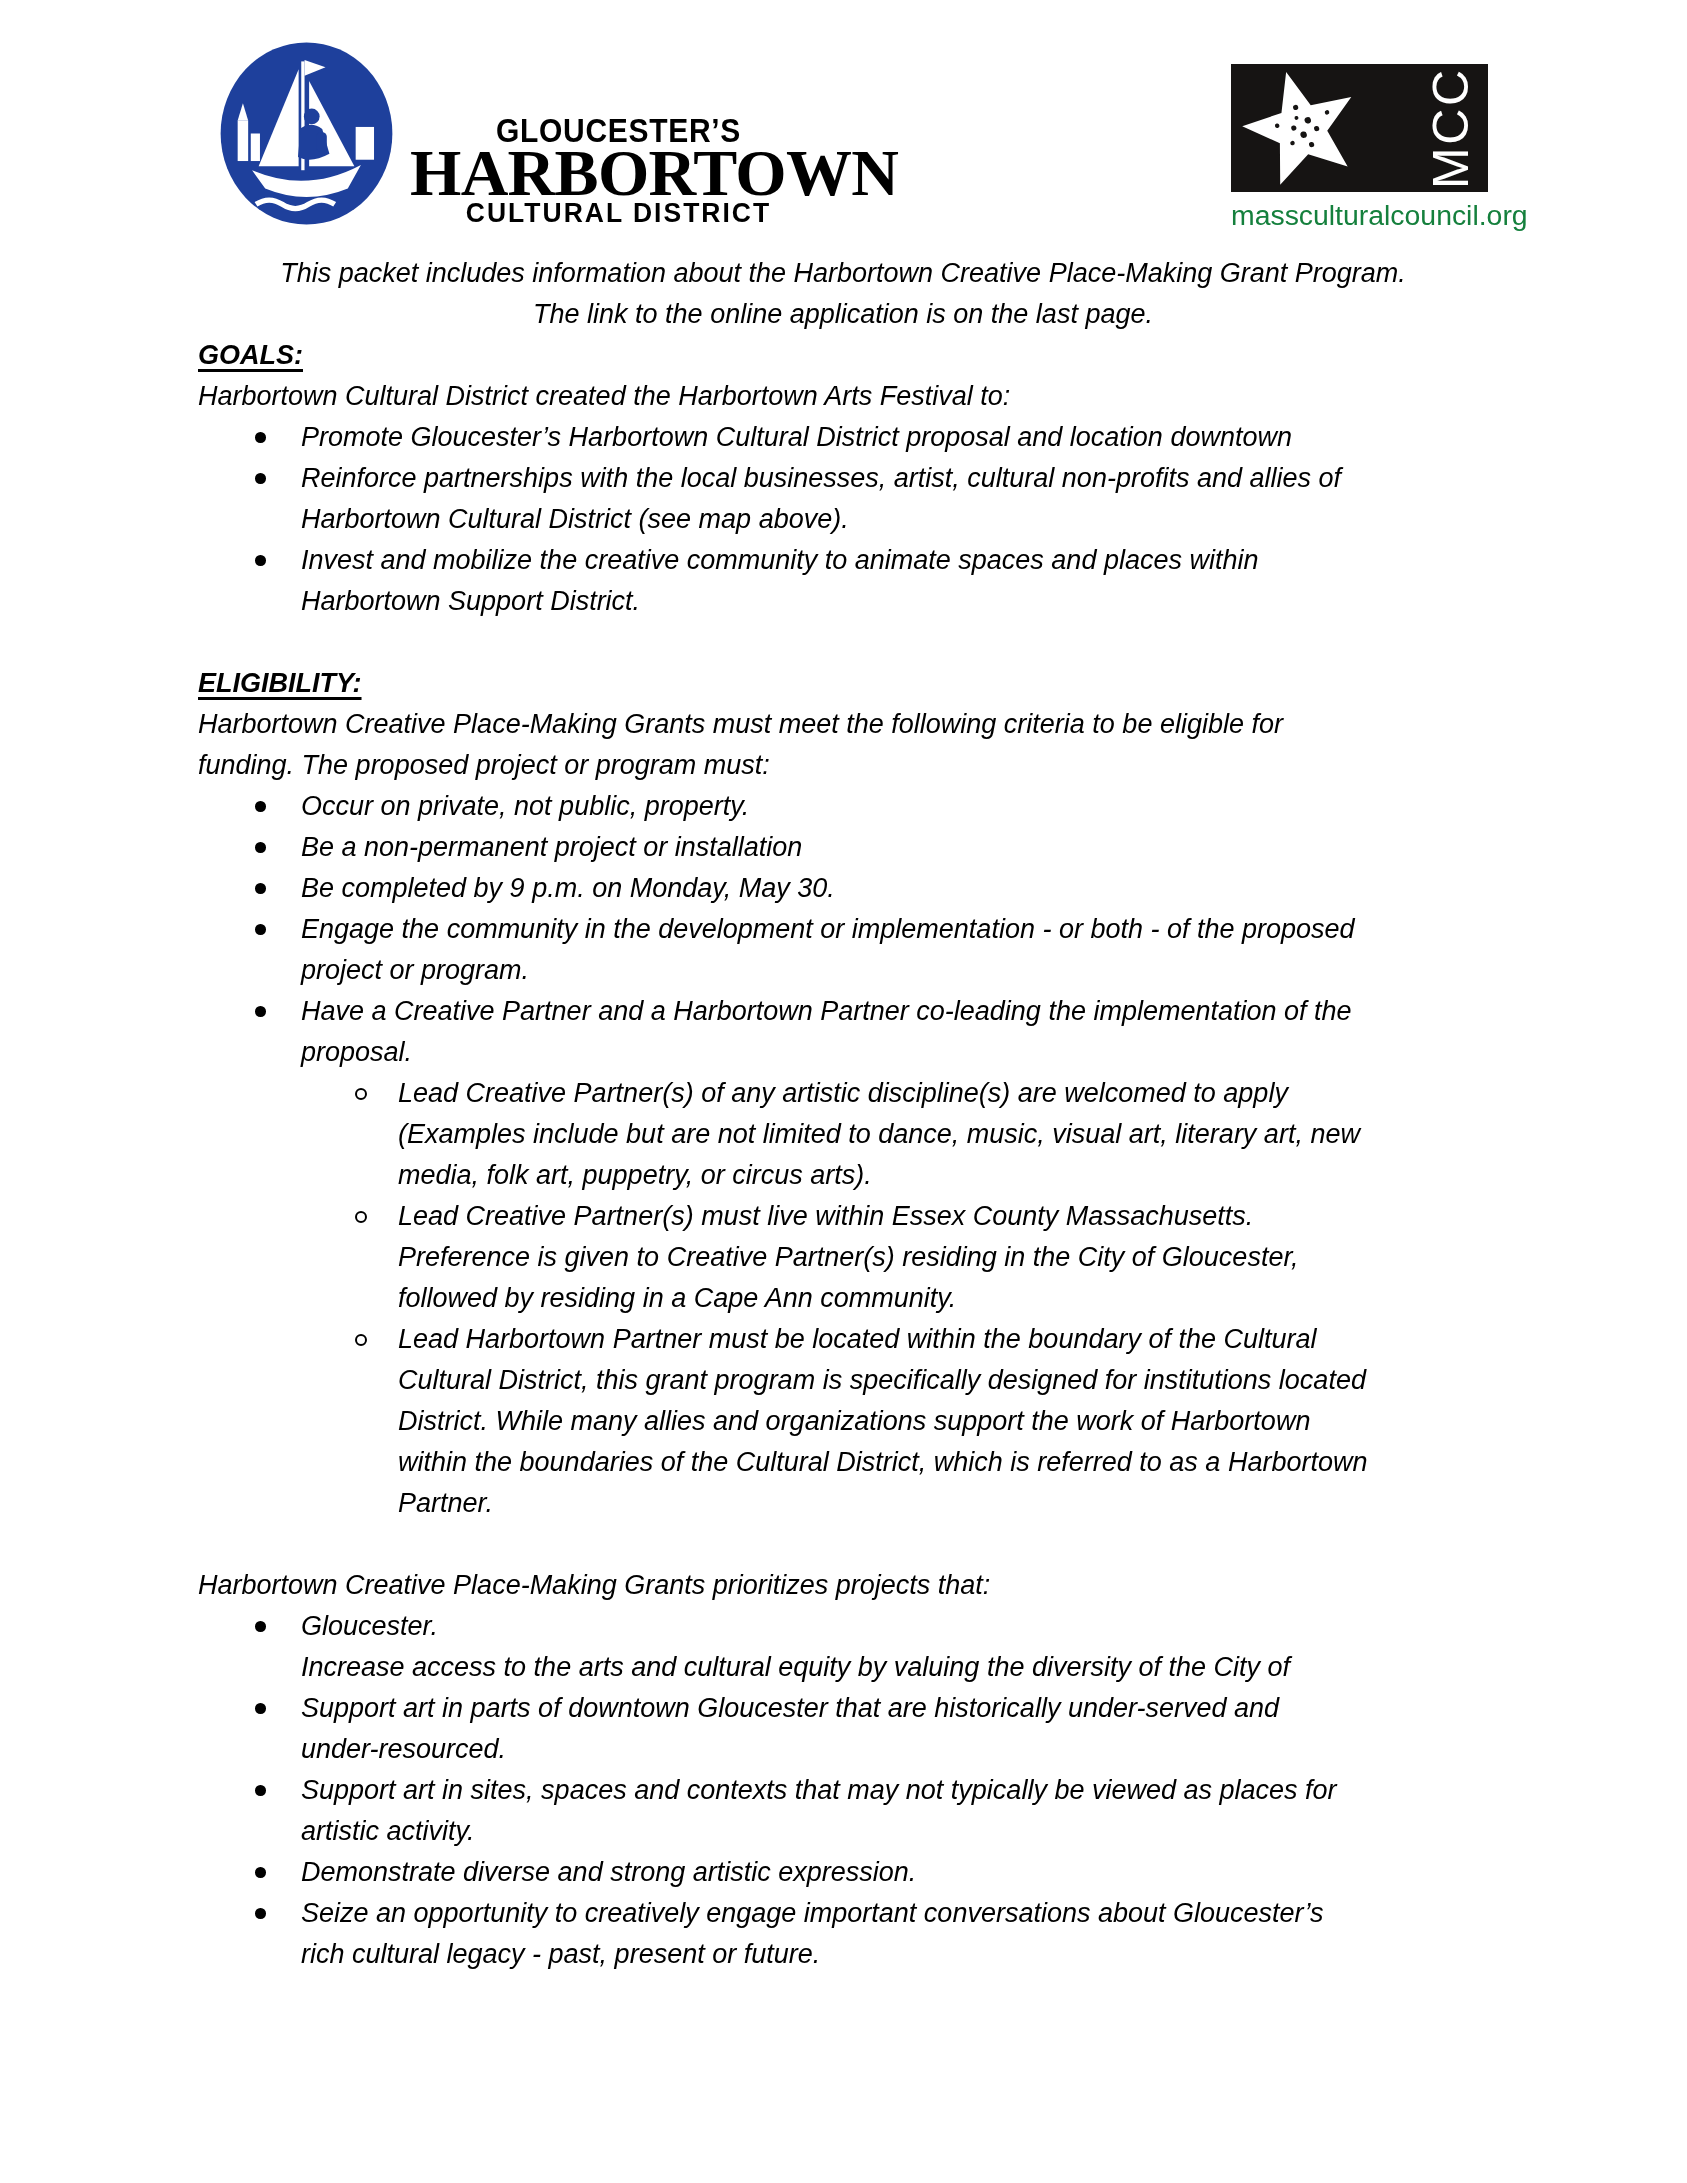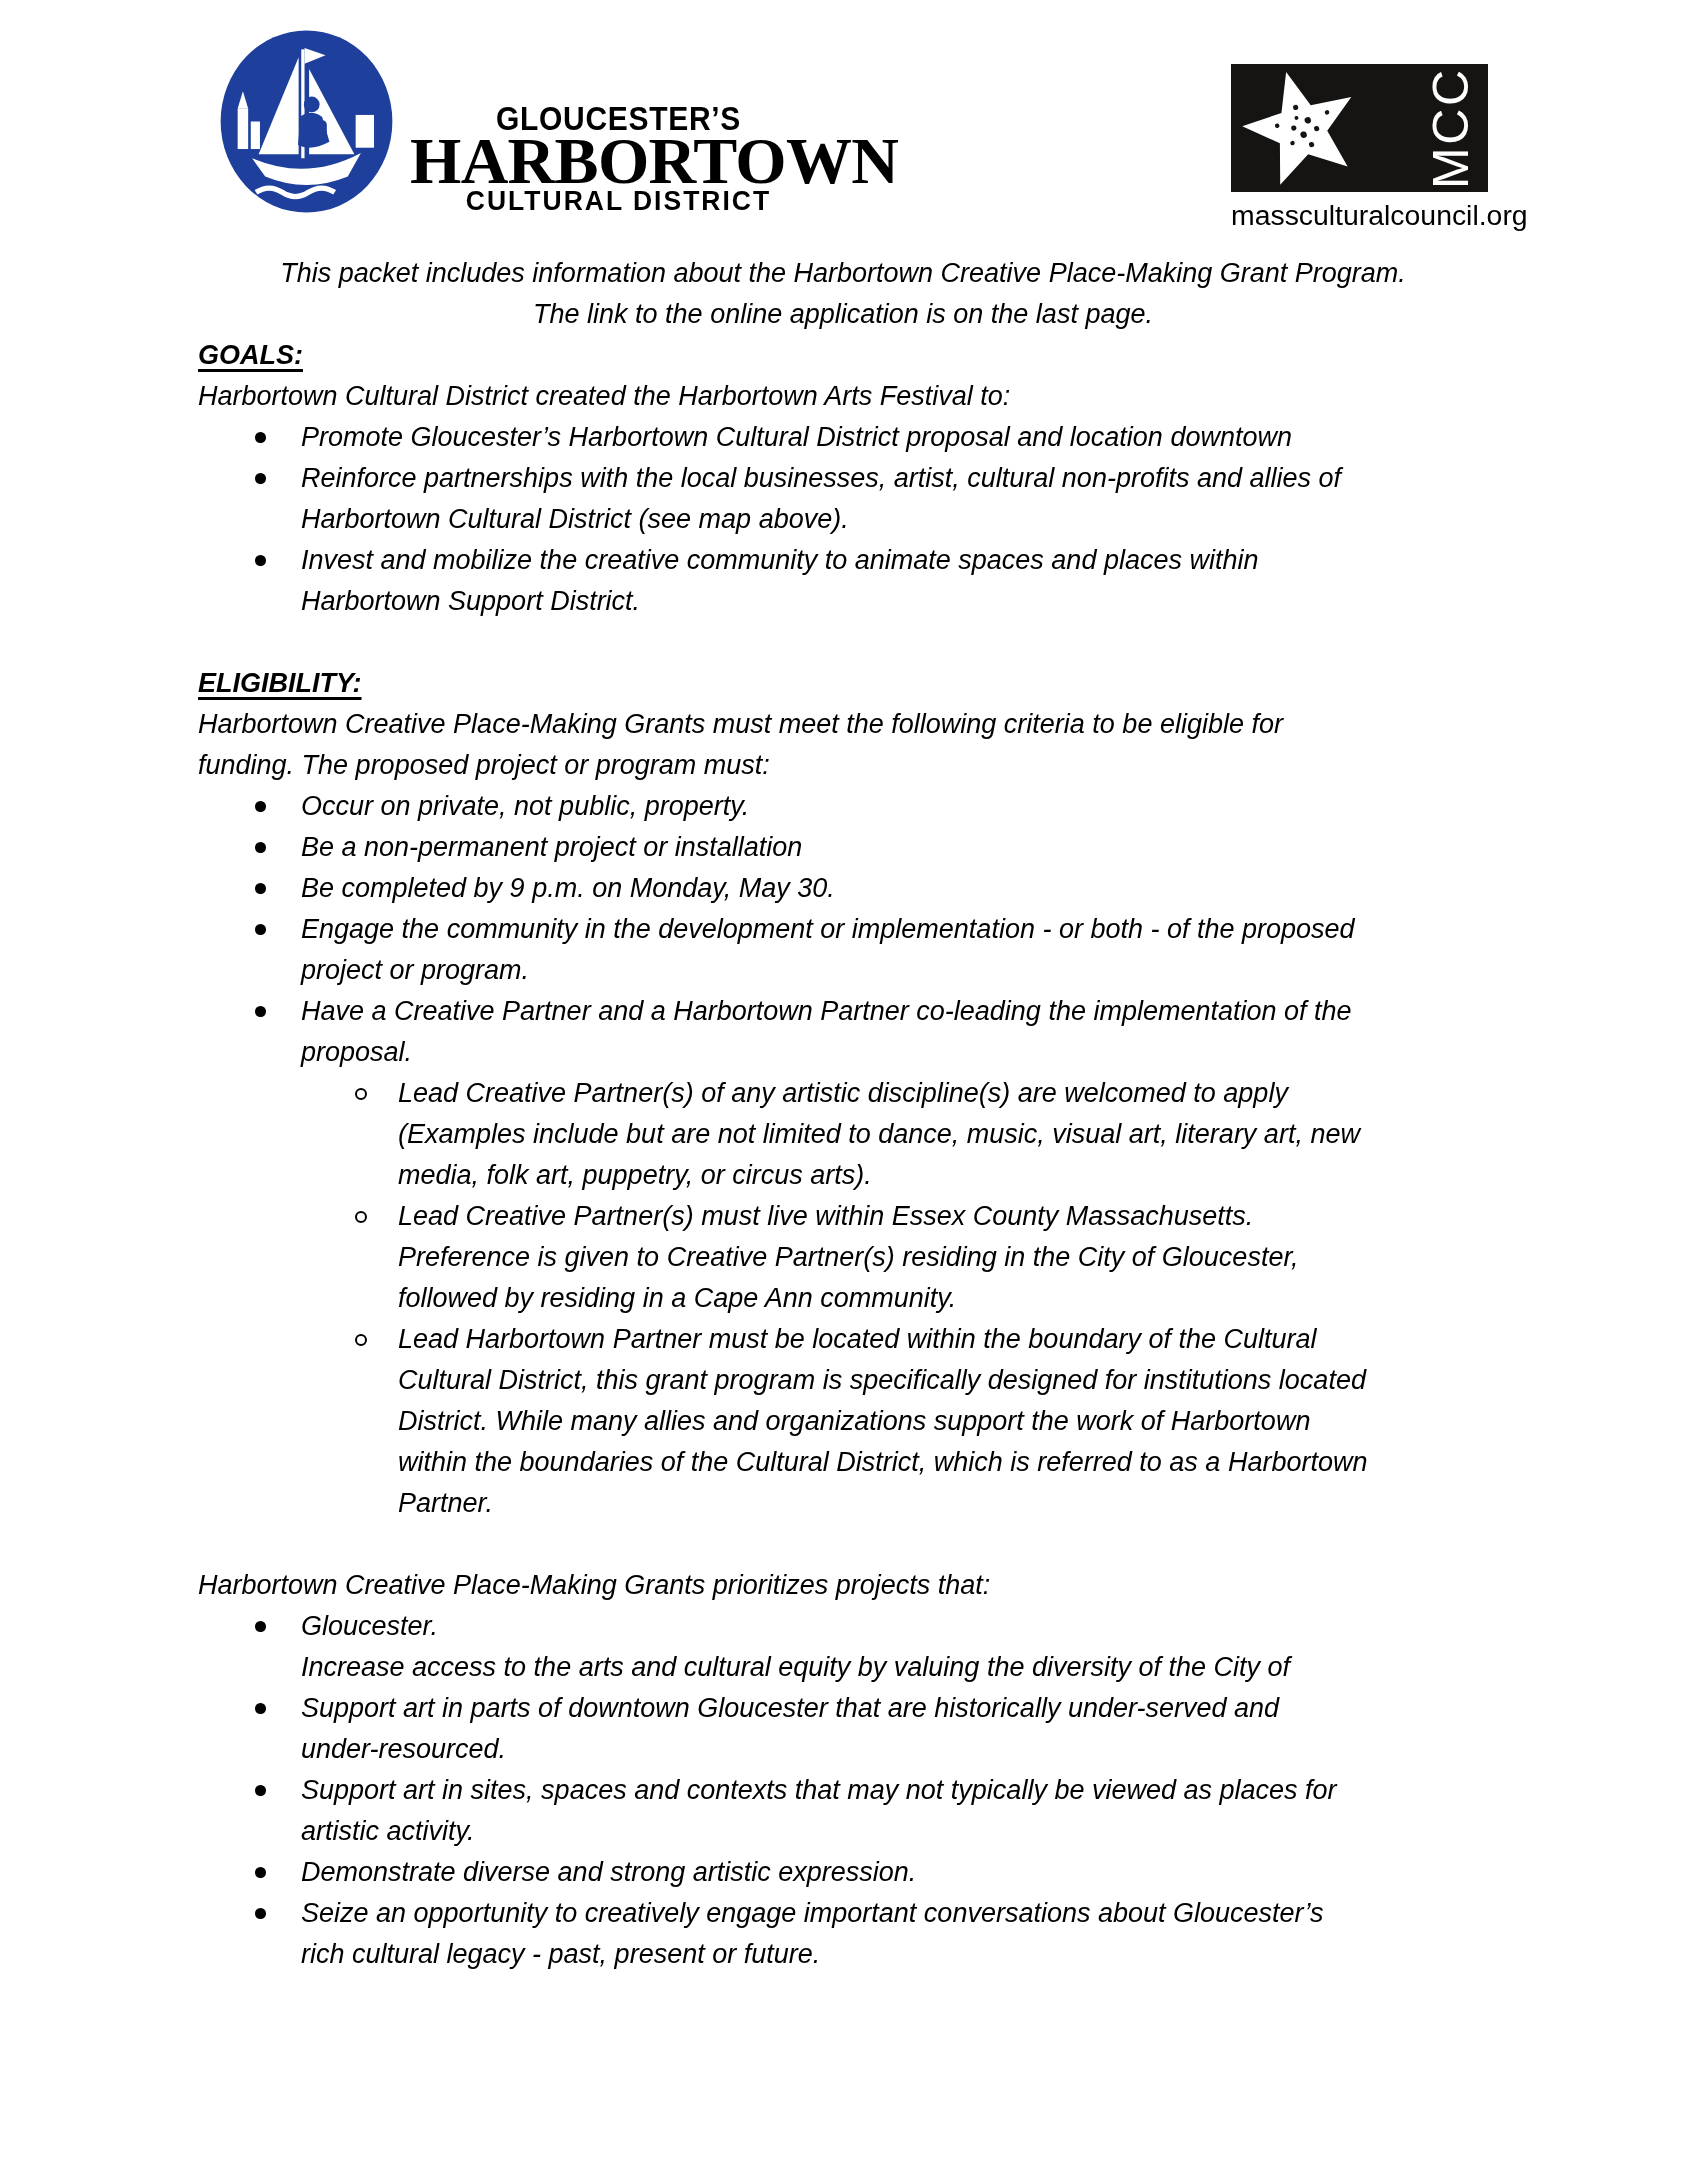--- a/index.html
+++ b/index.html
@@ -2,37 +2,37 @@
 <html style="font-size:10.6px"><head>
 <meta charset="utf-8">
 <style>
   html,body { margin:0; padding:0; background:#e8e8e8; }
   .page {
     position:relative; width:1687px; height:2183px; background:#ffffff;
     font-family:"Liberation Sans", sans-serif; color:#000; overflow:hidden;
   }
 
   
-  .district-logo { position:absolute; left:218px; top:28px; width:609px; height:192px; }
+  .district-logo { position:absolute; left:218px; top:40px; width:609px; height:192px; }
   .seal { position:absolute; left:0; top:0; }
   .district-text { position:absolute; left:192px; top:74px; width:417px; text-align:center; }
   .district-l1 { font-size:30px; font-weight:bold; letter-spacing:0.7px; line-height:33px; transform:scaleY(1.08); }
   .district-l2 { font-family:"Liberation Serif", serif; font-weight:bold; font-size:66px; letter-spacing:-0.7px; line-height:52px; }
   .district-l3 { font-size:26.5px; font-weight:bold; letter-spacing:2px; line-height:28px; transform:scaleY(1.05); }
 
   .mcc-logo { position:absolute; left:1231px; top:64px; width:257px; }
   .mcc-box { position:relative; width:257px; height:128px; background:#161413; }
   .starfish { position:absolute; left:9.3px; top:4px; }
   .mcc-acronym {
     position:absolute; right:8px; top:0; height:100%;
     writing-mode:vertical-rl; transform:rotate(180deg);
     display:flex; align-items:center; justify-content:center;
     color:#fff; font-size:50px; font-weight:400; letter-spacing:2.6px;
   }
-  .mcc-url { margin-top:6.6px; text-align:center; font-size:28.4px; color:#000000; }
+  .mcc-url { margin-top:6.6px; text-align:center; font-size:28.4px; color:#15803d; }
 
   
   .content { position:absolute; left:198px; top:253px; width:1290px; font-size:27px; line-height:41px; }
   .line { white-space:nowrap;font-style:italic; }
   .center { text-align:center; white-space:normal; }
   .heading .line { font-weight:bold; text-decoration:underline; text-decoration-thickness:2.6px; text-underline-offset:5.3px; }
   .bullet { position:relative; }
   .bullet.l1 { padding-left:103px; }
   .bullet.l1::before {
     content:""; position:absolute; left:57px; top:15px;

